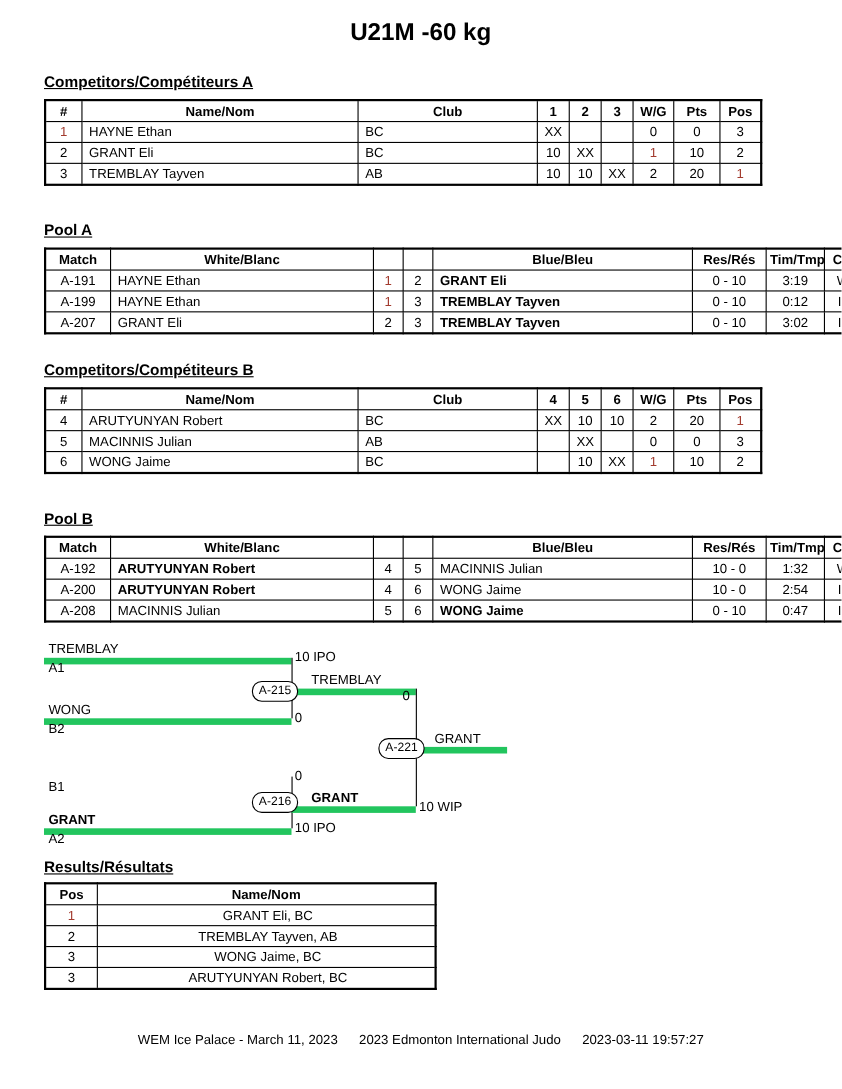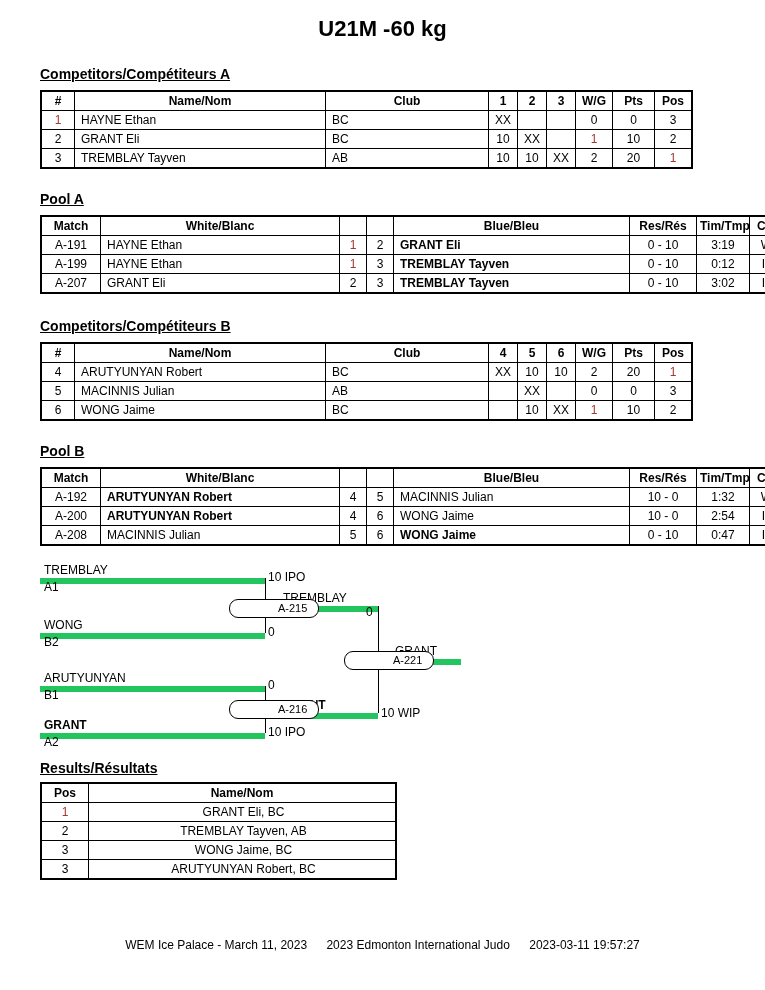--- a/index.html
+++ b/index.html
@@ -5,21 +5,21 @@
   html, body { margin: 0; padding: 0; }
   body {
     width: 765px; height: 990px; background: #ffffff; position: relative;
     overflow: hidden; color: #000;
     font-family: "Liberation Sans", "DejaVu Sans", sans-serif;
   }
   .page-title { margin: 16px 0 0 0; text-align: center; font-size: 22px; font-weight: bold; }
 
   .sec-title { font-weight: bold; font-size: 14px; margin: 24px 0 8px 40px; text-decoration: underline; }
   .sec-title.comp { width: 500px; margin-top: 24px; }
-  .sec-title.pool { width: 697px; margin-top: 22px; }
+  .sec-title.pool { width: 697px; margin-top: 32px; }
   .sec-title.res  { width: 340px; margin-top: 6px; margin-bottom: 6px; }
 
   table.t { border-collapse: collapse; border: 2px solid #000; table-layout: fixed; margin-left: 40px; }
   .t th, .t td {
     border: 1px solid #000; font-size: 12px; line-height: 15px; padding: 1px 3px;
     white-space: nowrap; overflow: hidden; text-align: center; height: 16px;
   }
   .t th { font-weight: bold; }
   .t td.red { color: var(--red, #a23b2e); }
   .t td.bold { font-weight: bold; }
@@ -63,21 +63,21 @@
   .bk-score { position: absolute; font-size: 12px; white-space: nowrap; }
   .sc1 { left: 268px; top: 12px; }  .sc2 { left: 268px; top: 67px; }
   .sc3 { left: 268px; top: 120px; } .sc4 { left: 268px; top: 167px; }
   .scw1 { left: 366px; top: 47px; } .scw2 { left: 381px; top: 148px; }
   .bk-vline { position: absolute; width: 0; border-left: 1px solid #000; }
   .v1 { left: 265px; top: 20px;  height: 55px; }
   .v2 { left: 265px; top: 128px; height: 47px; }
   .v3 { left: 378px; top: 48px;  height: 107px; }
   .bk-match {
     position: absolute; width: 40px; height: 17px; border: 1px solid #000; border-radius: 9px;
-    background: #fff; font-size: 11px; line-height: 17px; z-index: 2; padding-left: 48px;
+    background: #fff; font-size: 11px; text-align: center; line-height: 17px; z-index: 2;
   }
   .m1 { left: 229px; top: 41px; }
   .m2 { left: 229px; top: 142px; }
   .m3 { left: 344px; top: 93px; }
 
   .footer { position: absolute; bottom: 38px; left: 0; width: 100%; text-align: center;
             font-size: 12px; font-weight: normal; }
   .footer span { margin: 0 8px; }
 </style>
 </head>
@@ -301,23 +301,20 @@
     <span class="bk-score sc2">0</span>
 
     <div class="bk-vline v1"></div>
     <div class="bk-match m1">A-215</div>
 
     <div class="bk-entry w1">
       <span>TREMBLAY</span>
     </div>
     <span class="bk-score scw1">0</span>
 
-    <div class="bk-entry e3">
-      <span>ARUTYUNYAN</span>
-    </div>
     <span class="bk-seed s3">B1</span>
     <span class="bk-score sc3">0</span>
 
     <div class="bk-entry e4">
       <span>GRANT</span>
     </div>
     <span class="bk-seed s4">A2</span>
     <span class="bk-score sc4">10 IPO</span>
 
     <div class="bk-vline v2"></div>

